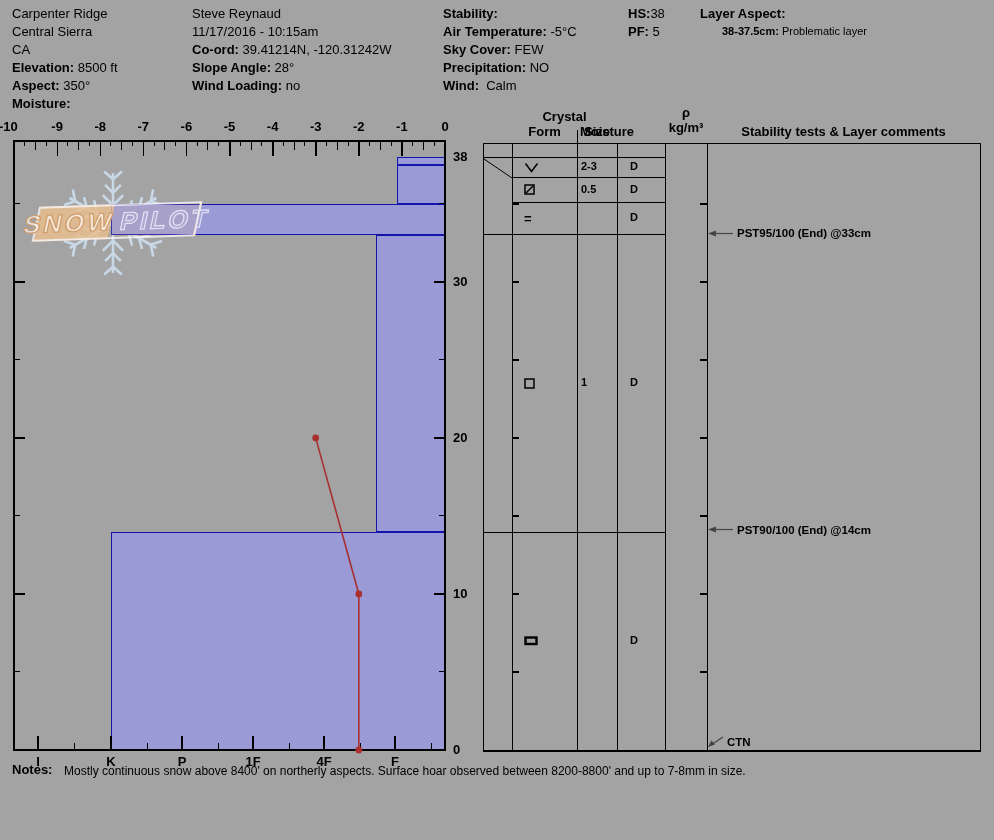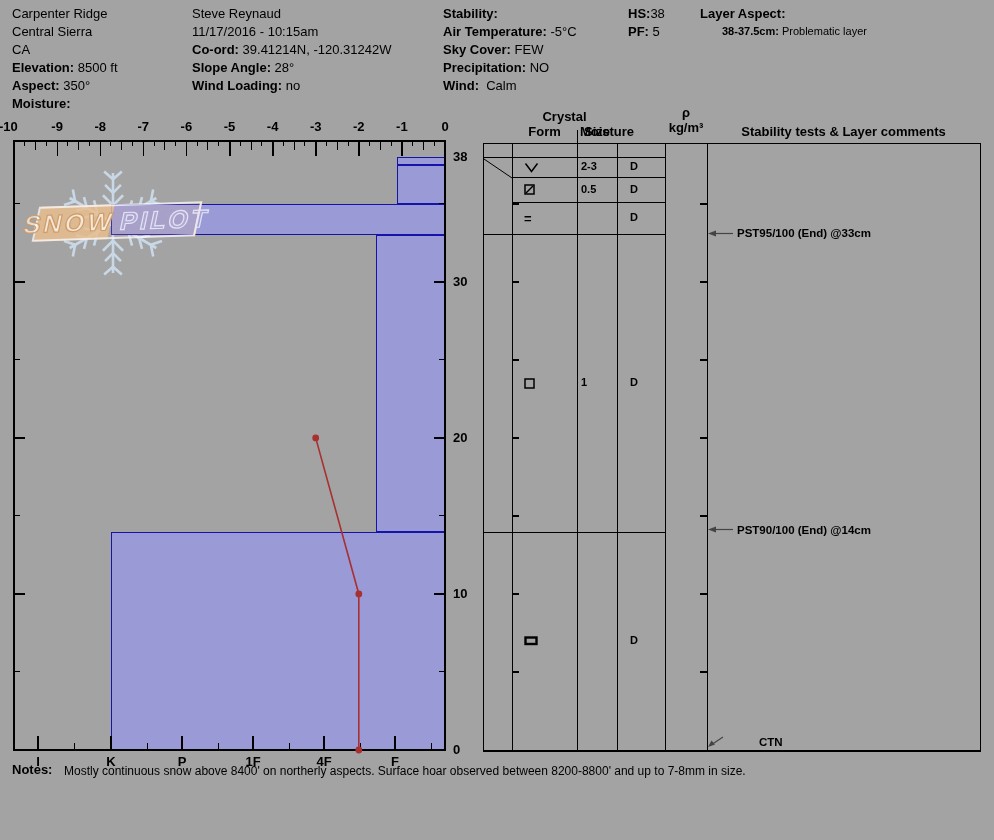--- a/index.html
+++ b/index.html
@@ -312,21 +312,21 @@
         </svg>
         <span>PST95/100 (End) @33cm</span>
       </div>
       <div class="annot" style="left: 708px; top: 523.526px; z-index: 6;">
         <svg width="26" height="9" style="margin-right:3px;">
           <line x1="6" y1="4.5" x2="25" y2="4.5" stroke="#444" stroke-width="1.2"></line>
           <polygon points="0,4.5 8,1.5 8,7.5" fill="#444"></polygon>
         </svg>
         <span>PST90/100 (End) @14cm</span>
       </div>
-      <div class="annot" style="left: 708px; top: 735px; z-index: 6; gap: 32px;">
+      <div class="annot" style="left: 708px; top: 735px; z-index: 6;">
         <svg width="17" height="13" style="margin-right:2px;">
           <line x1="15" y1="2" x2="3" y2="10" stroke="#444" stroke-width="1.2"></line>
           <polygon points="0,12 7,9.5 3.5,5.5" fill="#444"></polygon>
         </svg>
         <span>CTN</span>
       </div>
     </div>
 
   <div class="notes-line" style="left:12px;top:762px;font-size:13px;font-weight:bold;">Notes:</div>
   <div class="notes-line" style="left:64px;top:764px;">Mostly continuous snow above 8400' on northerly aspects.  Surface hoar observed between 8200-8800' and up to 7-8mm in size.</div>

